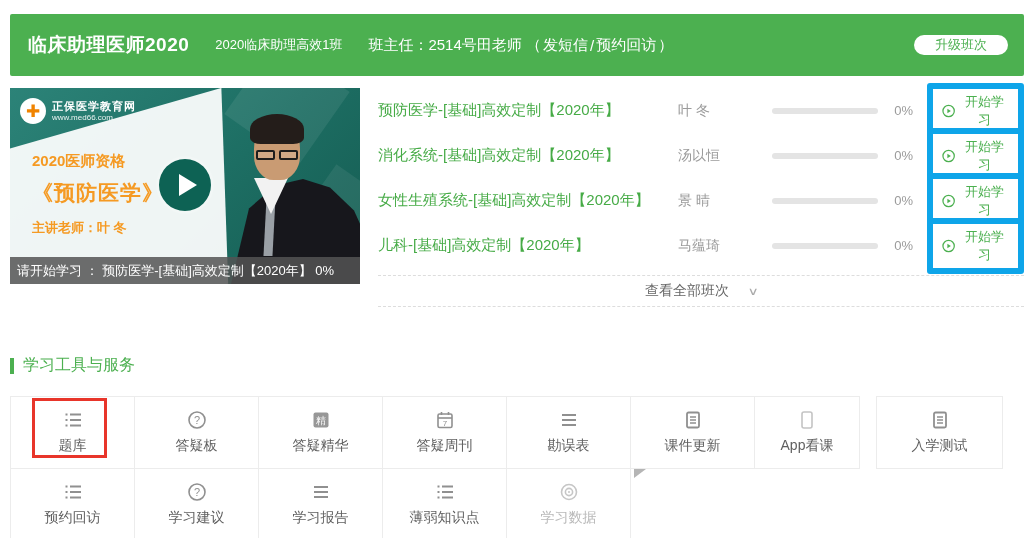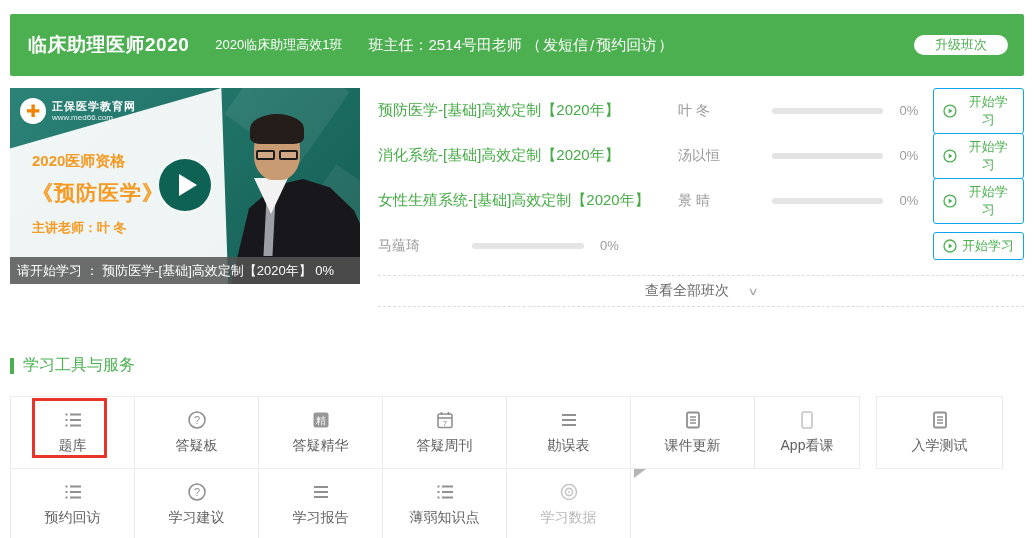--- a/index.html
+++ b/index.html
@@ -64,21 +64,21 @@
     align-items:center; padding-left:7px; white-space:nowrap;margin-top:25px; }
 
   
   .course-list { flex:1; margin-left:18px; }
   .course-row { display:flex; align-items:center; height:45px; }
   .c-title { flex:0 0 300px; font-size:15px; color:#46ab46; cursor:pointer; }
   .c-teacher { flex:0 0 92px; font-size:14px; color:#9b9b9b; }
   .c-bar { width:112px; height:6px; background:#e4e4e4; border-radius:3px; margin-left:2px; }
   .c-pct { width:34px; font-size:13px; color:#9b9b9b; margin-left:16px; }
   .c-btn { margin-left:auto; display:flex; align-items:center; gap:5px; background:#fff;
-    border:1px solid #0ea5e9; color:#4cb050; font-size:13px; border-radius:3px;
+    border:6px solid #0ea5e9; color:#4cb050; font-size:13px; border-radius:3px;
     padding:4px 9px; cursor:pointer; }
   .view-all { margin-top:7px; border-top:1px dashed #ddd; border-bottom:1px dashed #ddd;
     height:32px; display:flex; align-items:center; justify-content:center;
     font-size:14px; color:#666; cursor:pointer; gap:20px; }
   .chev { font-size:11px; color:#aaa; transform:scaleX(1.4); }
 
   
   .sec-title { margin-top:48px; display:flex; align-items:center; }
   .sec-bar { width:4px; height:16px; background:#4cb050; }
   .sec-text { margin-left:9px; font-size:16px; color:#4cb050; }
@@ -196,20 +196,21 @@
         <button class="c-btn">
           <svg width="14" height="14" viewBox="0 0 14 14">
               <circle cx="7" cy="7" r="6" fill="none" stroke="#4cb050" stroke-width="1.3"></circle>
               <path d="M5.7 4.6 L9.4 7 L5.7 9.4 Z" fill="#4cb050"></path>
             </svg>
           <span>开始学习</span>
         </button>
       </div>
 
       <div class="course-row">
+        <span class="c-title">儿科-[基础]高效定制【2020年】</span>
         <span class="c-teacher">马蕴琦</span>
         <span class="c-bar"></span>
         <span class="c-pct">0%</span>
         <button class="c-btn">
           <svg width="14" height="14" viewBox="0 0 14 14">
               <circle cx="7" cy="7" r="6" fill="none" stroke="#4cb050" stroke-width="1.3"></circle>
               <path d="M5.7 4.6 L9.4 7 L5.7 9.4 Z" fill="#4cb050"></path>
             </svg>
           <span>开始学习</span>
         </button>

